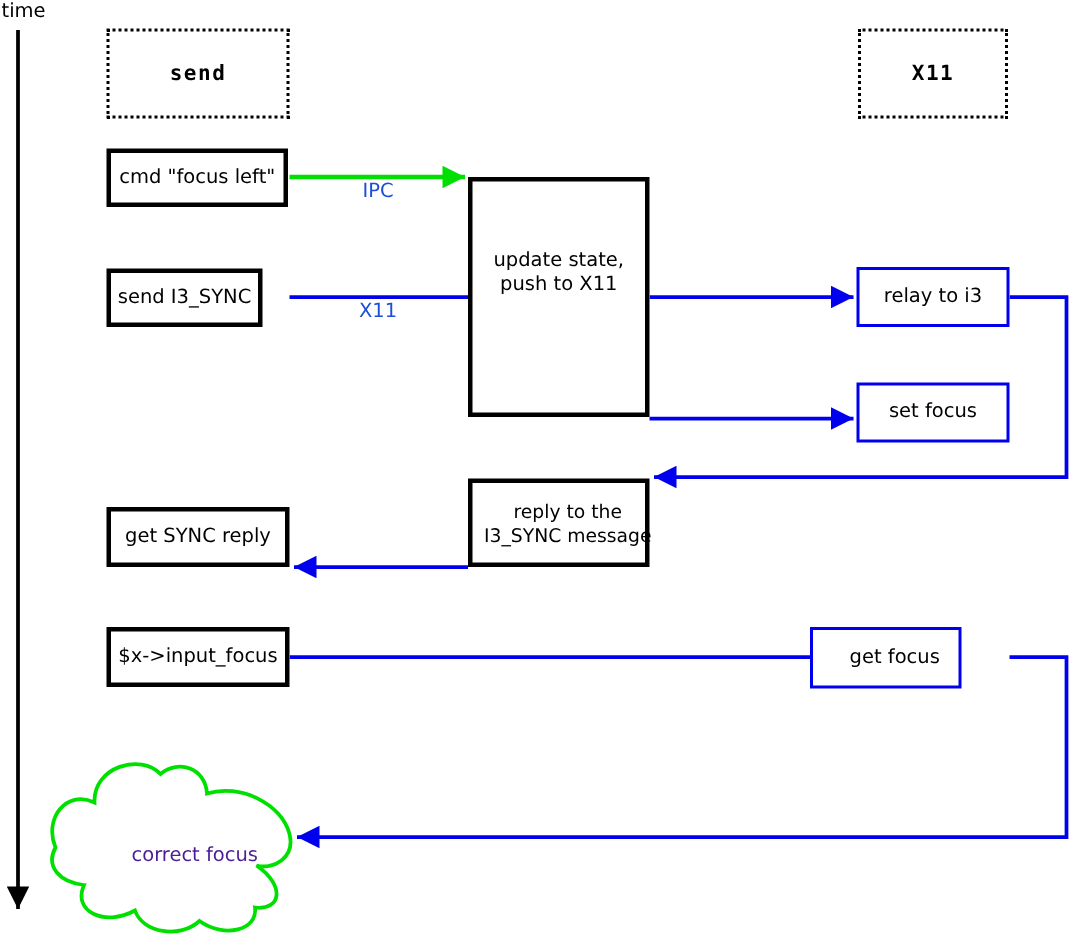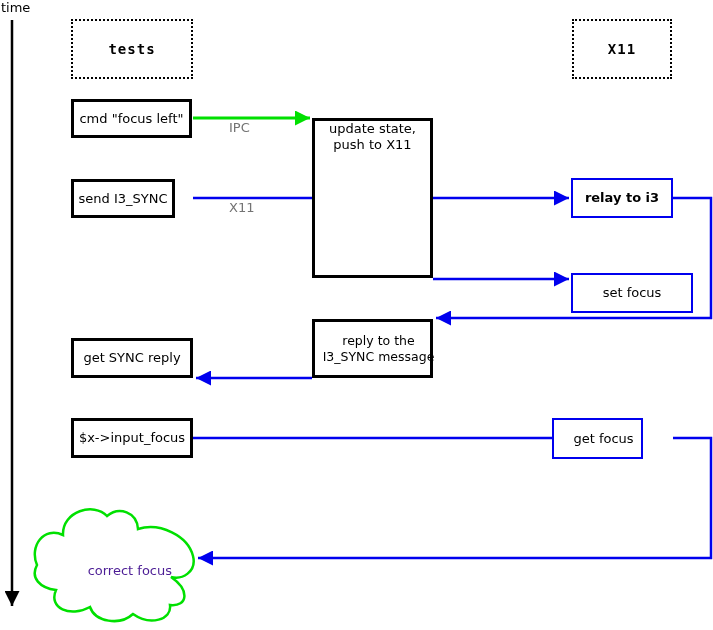--- a/index.html
+++ b/index.html
@@ -30,31 +30,31 @@
   .header{
     border:2px dotted #000;
     font-family:"DejaVu Sans Mono",monospace;
     font-weight:bold;
     font-size:14px;
     letter-spacing:1px;
   }
   .edge-label{
     position:absolute;
     font-size:13px;
-    color:#737373;
-    text-align:left;
+    color:#1d4ed8;
+    text-align:center;
     width:46px;
   }
   #time-label{
     position:absolute;
     left:1px;top:0px;
     font-size:13px;
     color:#000;
   }
-  #update-state-box{justify-content:flex-start;}
+  #update-state-box{justify-content:flex-start;padding-top:45px;}
   #cloud-label{
     position:absolute;
     left:68px;top:563px;
     width:104px;
     text-align:right;
     font-size:13px;
     color:#4c1d95;
   }
   #reply-box{font-size:12.5px;padding-left:12px;}
 </style>
@@ -103,21 +103,21 @@
              C 190,590 188,607 170,605
              C 172,620 150,626 133,614
              C 120,626 95,622 90,607
              C 70,618 48,608 56,590
              C 40,588 30,578 37,565 Z" stroke="#00e000" stroke-width="2.5" fill="#ffffff"></path>
   </svg>
 
   <div id="time-label">time</div>
 
   <div class="box header" style="left:71px;top:19px;width:122px;height:60px;">
-    <span>tests</span>
+    <span>send</span>
   </div>
   <div class="box header" style="left:572px;top:19px;width:100px;height:60px;">
     <span>X11</span>
   </div>
 
   <div class="box solid" style="left:71px;top:99px;width:121px;height:39px;">
     <span>cmd "focus left"</span>
   </div>
   <div class="box solid" style="left:71px;top:179px;width:104px;height:39px;">
     <span>send I3_SYNC</span>
@@ -131,27 +131,27 @@
 
   <div id="update-state-box" class="box solid" style="left:312px;top:118px;width:121px;height:160px;">
     <span>update state,</span>
     <span>push to X11</span>
   </div>
   <div id="reply-box" class="box solid" style="left:312px;top:319px;width:121px;height:59px;">
     <span>reply to the</span>
     <span>I3_SYNC message</span>
   </div>
 
-  <div class="box bluebox" style="left:571px;top:178px;width:102px;height:40px;font-weight:bold;">
+  <div class="box bluebox" style="left:571px;top:178px;width:102px;height:40px;">
     <span>relay to i3</span>
   </div>
-  <div class="box bluebox" style="left:571px;top:273px;width:122px;height:40px;">
+  <div class="box bluebox" style="left:571px;top:255px;width:102px;height:40px;">
     <span>set focus</span>
   </div>
-  <div class="box bluebox" style="left:552px;top:418px;width:91px;height:41px;padding-left:12px;">
+  <div class="box bluebox" style="left:540px;top:418px;width:101px;height:41px;padding-left:12px;">
     <span>get focus</span>
   </div>
 
   <div class="edge-label" style="left:229px;top:120px;">IPC</div>
   <div class="edge-label" style="left:229px;top:200px;">X11</div>
 
   <div id="cloud-label">correct focus</div>
 
 </div>
 

